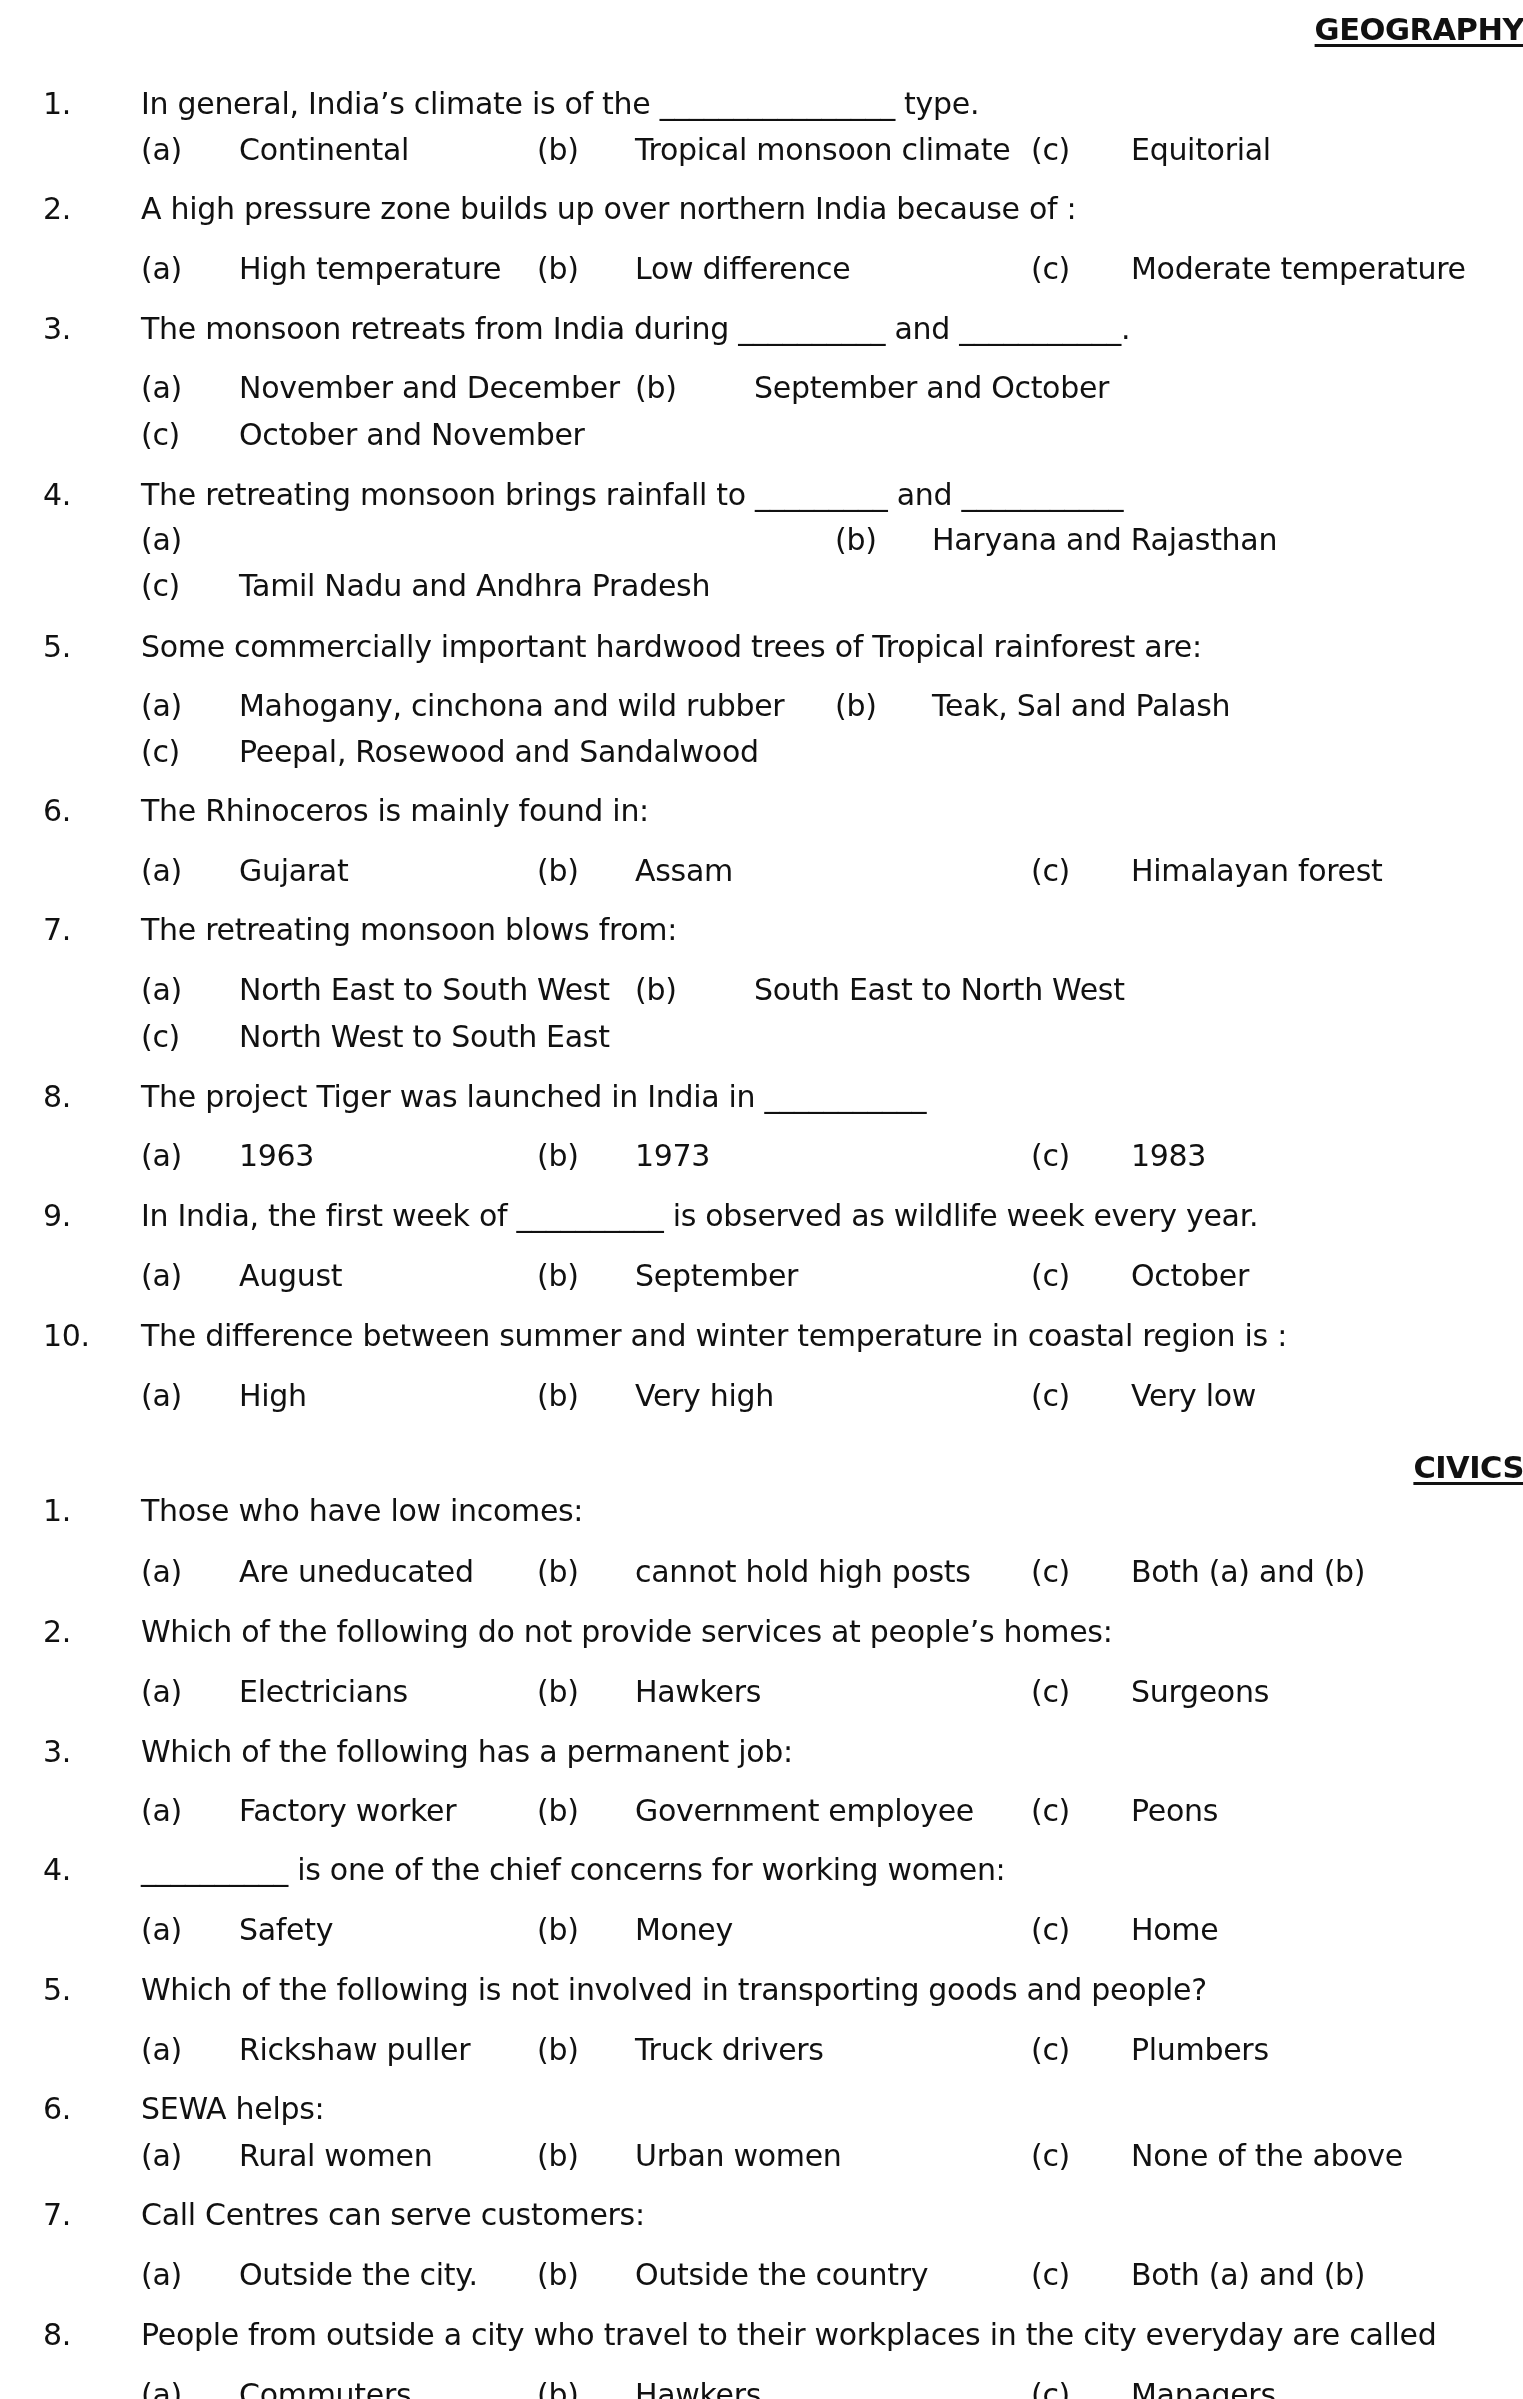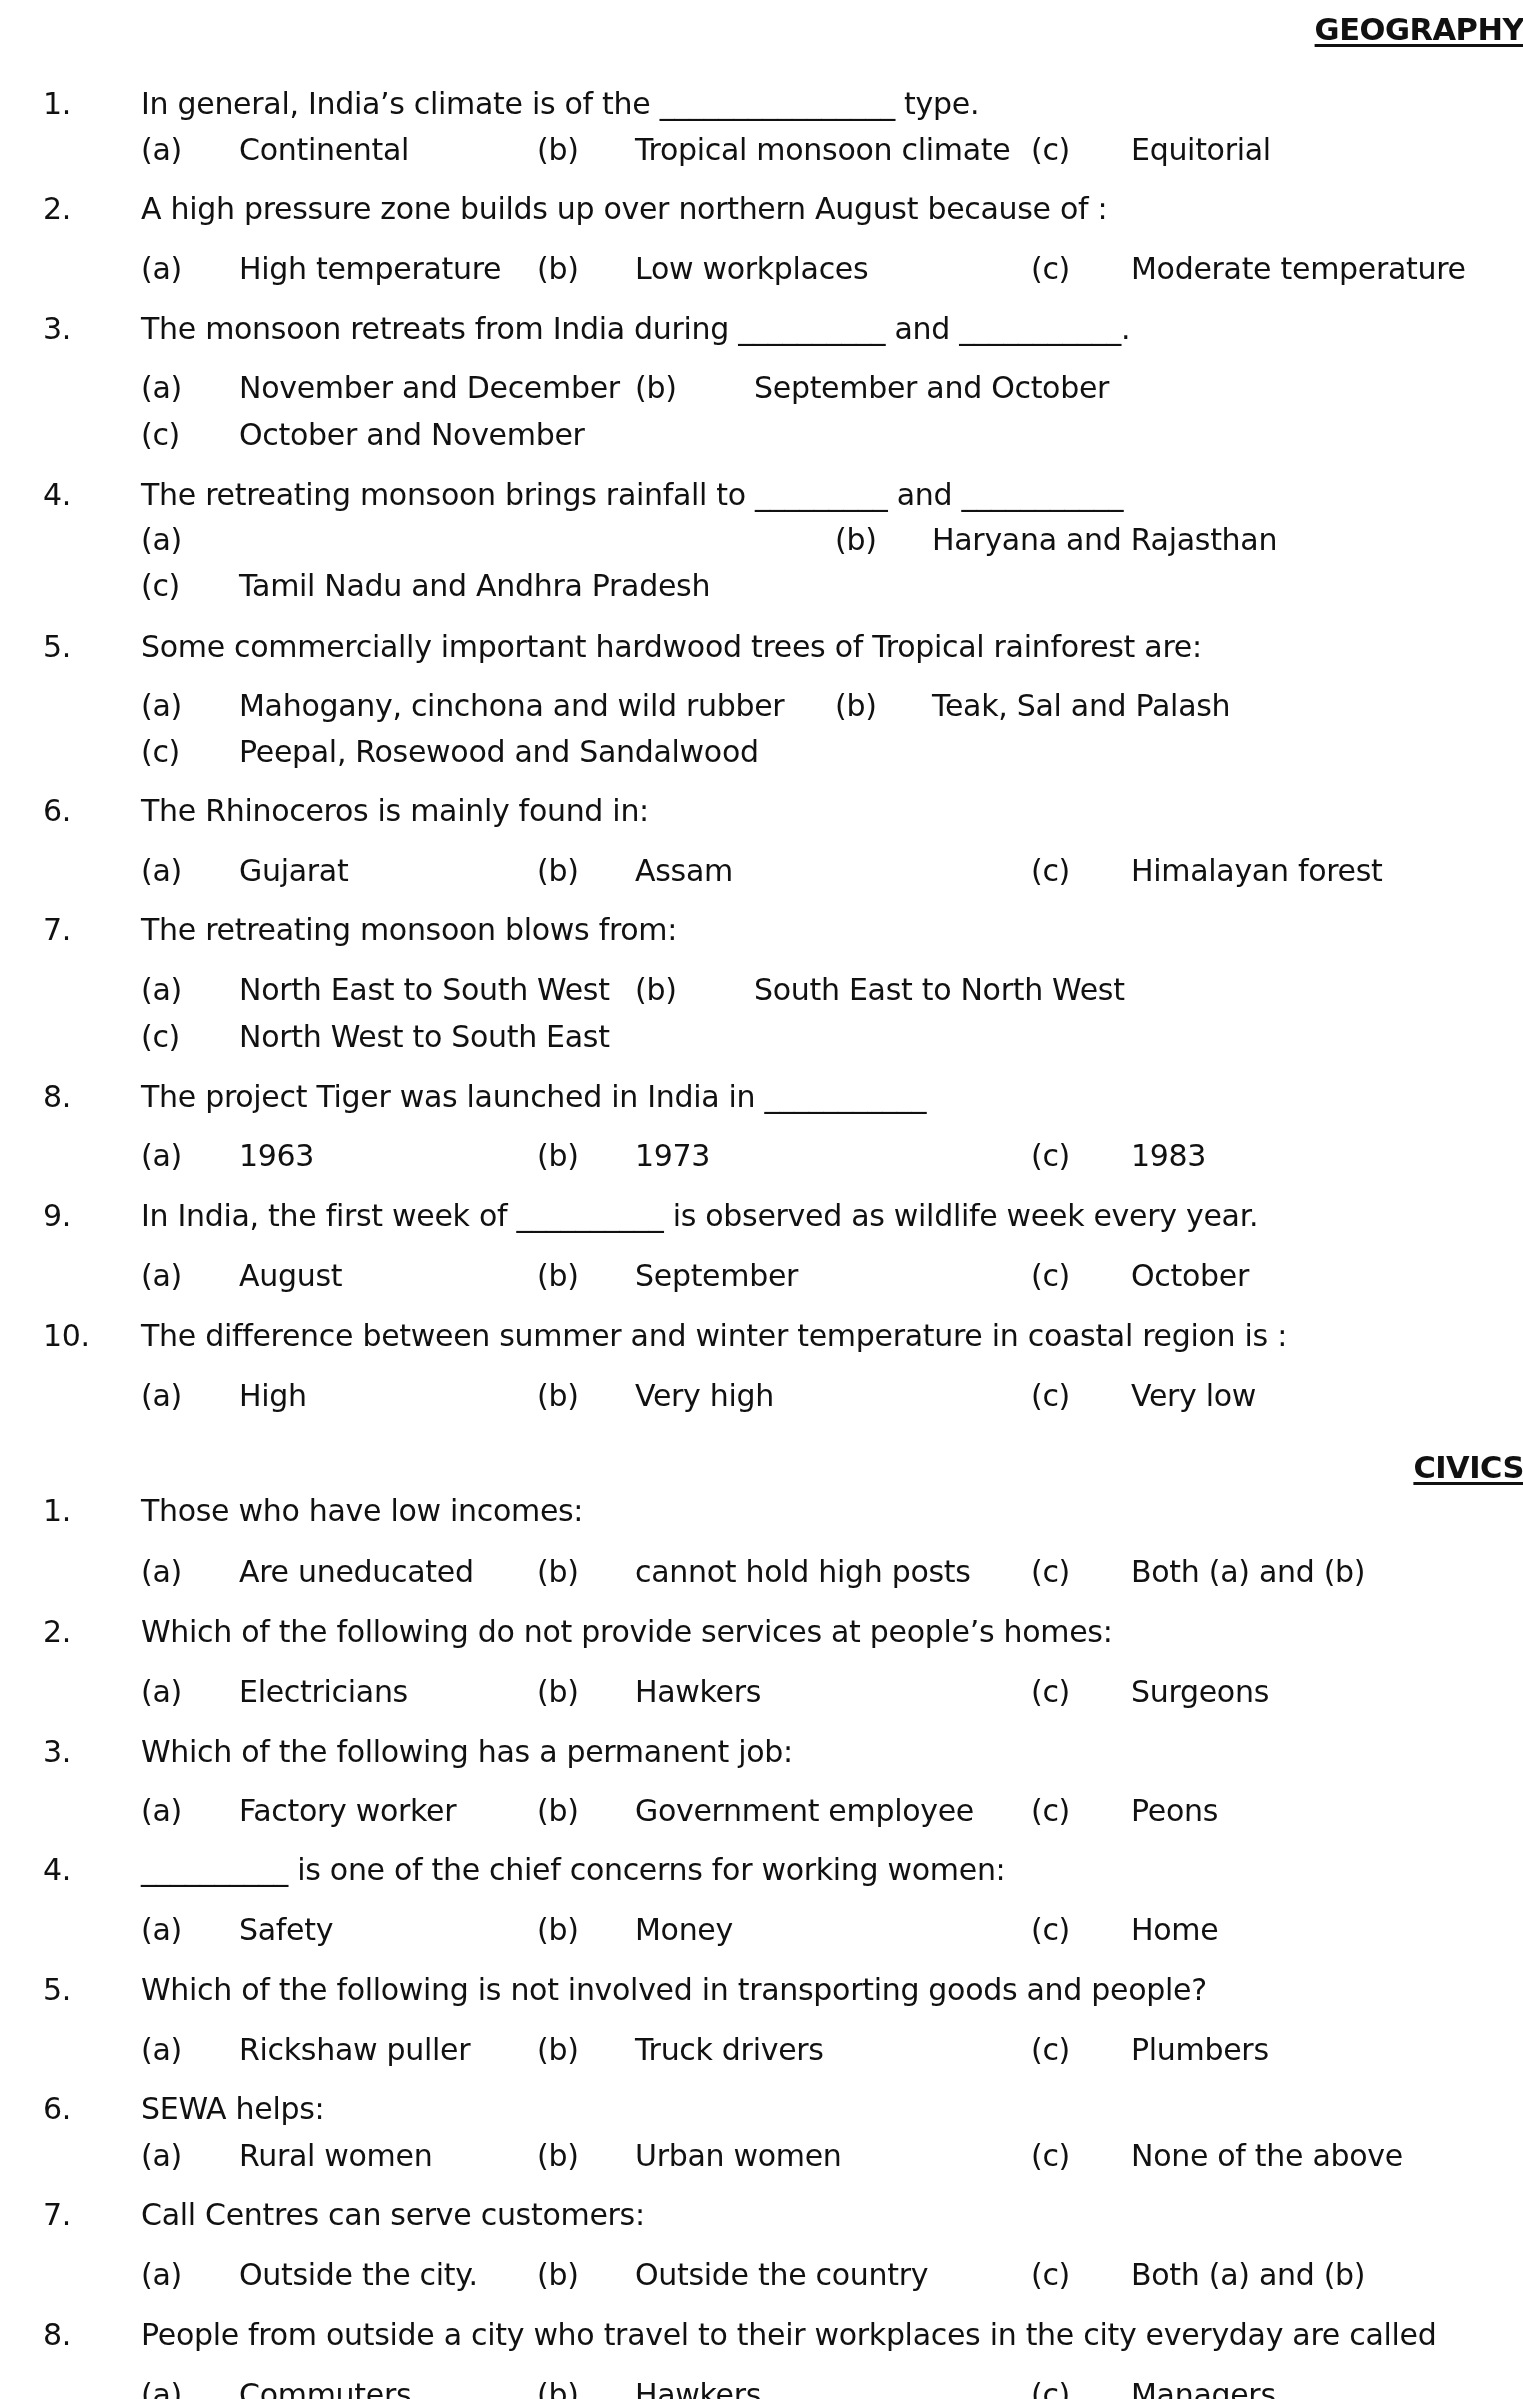--- a/index.html
+++ b/index.html
@@ -41,27 +41,27 @@
     <span class="lbl la">(a)</span>
     <span class="opt ta">Continental</span>
     <span class="lbl lb">(b)</span>
     <span class="opt tb">Tropical monsoon climate</span>
     <span class="lbl lc">(c)</span>
     <span class="opt tc">Equitorial</span>
   </div>
 
   <div class="row" style="top:187px;">
     <span class="num">2.</span>
-    <span class="qtext">A high pressure zone builds up over northern August because of :</span>
+    <span class="qtext">A high pressure zone builds up over northern India because of :</span>
   </div>
   <div class="row" style="top:247px;">
     <span class="lbl la">(a)</span>
     <span class="opt ta">High temperature</span>
     <span class="lbl lb">(b)</span>
-    <span class="opt tb">Low workplaces</span>
+    <span class="opt tb">Low difference</span>
     <span class="lbl lc">(c)</span>
     <span class="opt tc">Moderate temperature</span>
   </div>
 
   <div class="row" style="top:307px;">
     <span class="num">3.</span>
     <span class="qtext">The monsoon retreats from India during __________ and ___________.</span>
   </div>
   <div class="row" style="top:366px;">
     <span class="lbl la">(a)</span>

